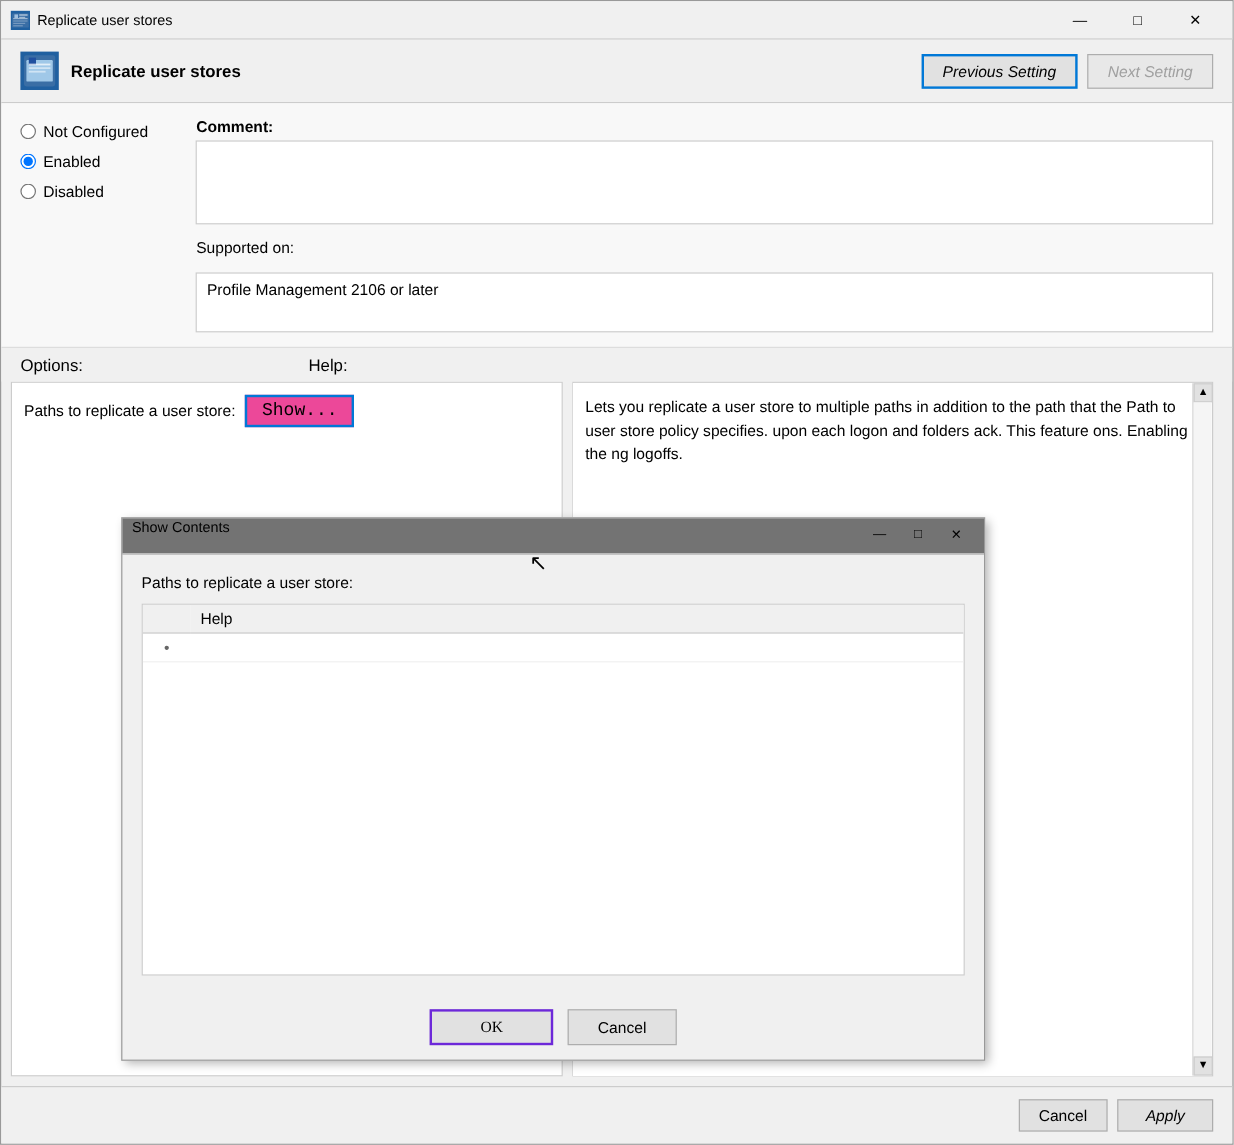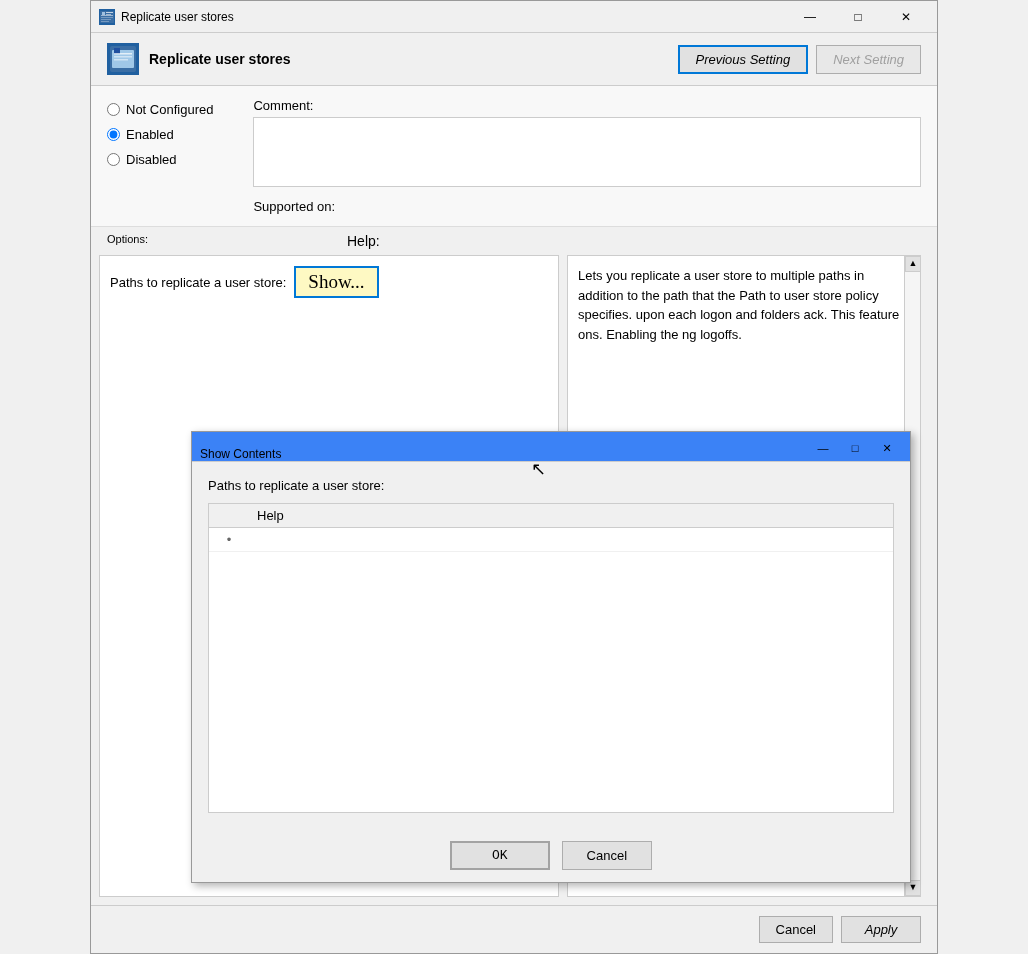--- a/index.html
+++ b/index.html
@@ -10,21 +10,21 @@
       display: flex;
       align-items: center;
       justify-content: center;
       width: 1028px;
       height: 954px;
       overflow: hidden;
     }
 
     
     .main-window {
-      width: 848px;
+      width: 1028px;
       height: 954px;
       background: #f0f0f0;
       border: 1px solid #999;
       display: flex;
       flex-direction: column;
       position: relative;
     }
 
     .title-bar {
       background: #f0f0f0;
@@ -158,20 +158,21 @@
     .comment-area {
       flex: 1;
       display: flex;
       flex-direction: column;
       gap: 4px;
     }
 
     .comment-label {
       font-size: 13px;
       color: #000;
+      font-weight: bold;
     }
 
     .comment-textarea {
       width: 100%;
       height: 70px;
       border: 1px solid #ccc;
       background: white;
       resize: none;
       font-family: inherit;
       font-size: 12px;
@@ -199,21 +200,21 @@
 
     
     .options-help-bar {
       display: flex;
       padding: 6px 16px;
       background: #f0f0f0;
     }
 
     .options-label {
       width: 240px;
-      font-size: 11px;
+      font-size: 14px;
       color: #000;
     }
 
     .help-label {
       font-size: 14px;
       color: #000;
     }
 
     
     .main-body {
@@ -241,24 +242,24 @@
       margin-bottom: 8px;
     }
 
     .options-text {
       font-size: 13px;
     }
 
     .show-btn {
       padding: 3px 12px;
       border: 1px solid #adadad;
-      background: #fef9c3;
-      cursor: pointer;
-      font-size: 19px;
-      font-family: Liberation Serif, serif;
+      background: #ec4899;
+      cursor: pointer;
+      font-size: 15px;
+      font-family: Liberation Mono, monospace;
       border: 2px solid #0078d7;
     }
 
     
     .help-panel {
       flex: 1;
       border: 1px solid #ccc;
       background: white;
       padding: 10px;
       font-size: 13px;
@@ -283,24 +284,24 @@
       top: 430px;
       left: 100px;
       width: 720px;
       background: #f0f0f0;
       border: 1px solid #999;
       box-shadow: 3px 3px 8px rgba(0,0,0,0.3);
       z-index: 20;
     }
 
     .dialog-title-bar {
-      background: #3b82f6;
+      background: #737373;
       height: 30px;
       display: flex;
-      align-items: flex-end;
+      align-items: flex-start;
       padding: 0 8px;
       border-bottom: 1px solid #ccc;
       user-select: none;
       gap: 48px;
     }
 
     .dialog-title-text {
       flex: 1;
       font-size: 12px;
       color: #000;
@@ -380,25 +381,25 @@
 
     .dialog-footer {
       display: flex;
       justify-content: center;
       gap: 12px;
       padding: 12px 16px;
     }
 
     .dialog-ok-btn {
       padding: 5px 40px;
-      border: 2px solid #a3a3a3;
+      border: 2px solid #6d28d9;
       background: #e1e1e1;
       cursor: pointer;
       font-size: 13px;
-      font-family: Liberation Mono, monospace;
+      font-family: Liberation Serif, serif;
     }
 
     .dialog-cancel-btn {
       padding: 5px 24px;
       border: 1px solid #adadad;
       background: #e1e1e1;
       cursor: pointer;
       font-size: 13px;
       font-family: inherit;
     }
@@ -512,20 +513,21 @@
           <input type="radio" name="config" id="disabled" style="">
           <label for="disabled">Disabled</label>
         </div>
       </div>
 
       <div class="comment-area">
         <span class="comment-label">Comment:</span>
         <textarea class="comment-textarea" style=""></textarea>
         <div class="supported-section">
           <span class="supported-label">Supported on:</span>
+          <div class="supported-box">Profile Management 2106 or later</div>
         </div>
       </div>
     </div>
 
     <div class="options-help-bar">
       <div class="options-label">Options:</div>
       <span class="help-label">Help:</span>
     </div>
 
     <div class="main-body">

